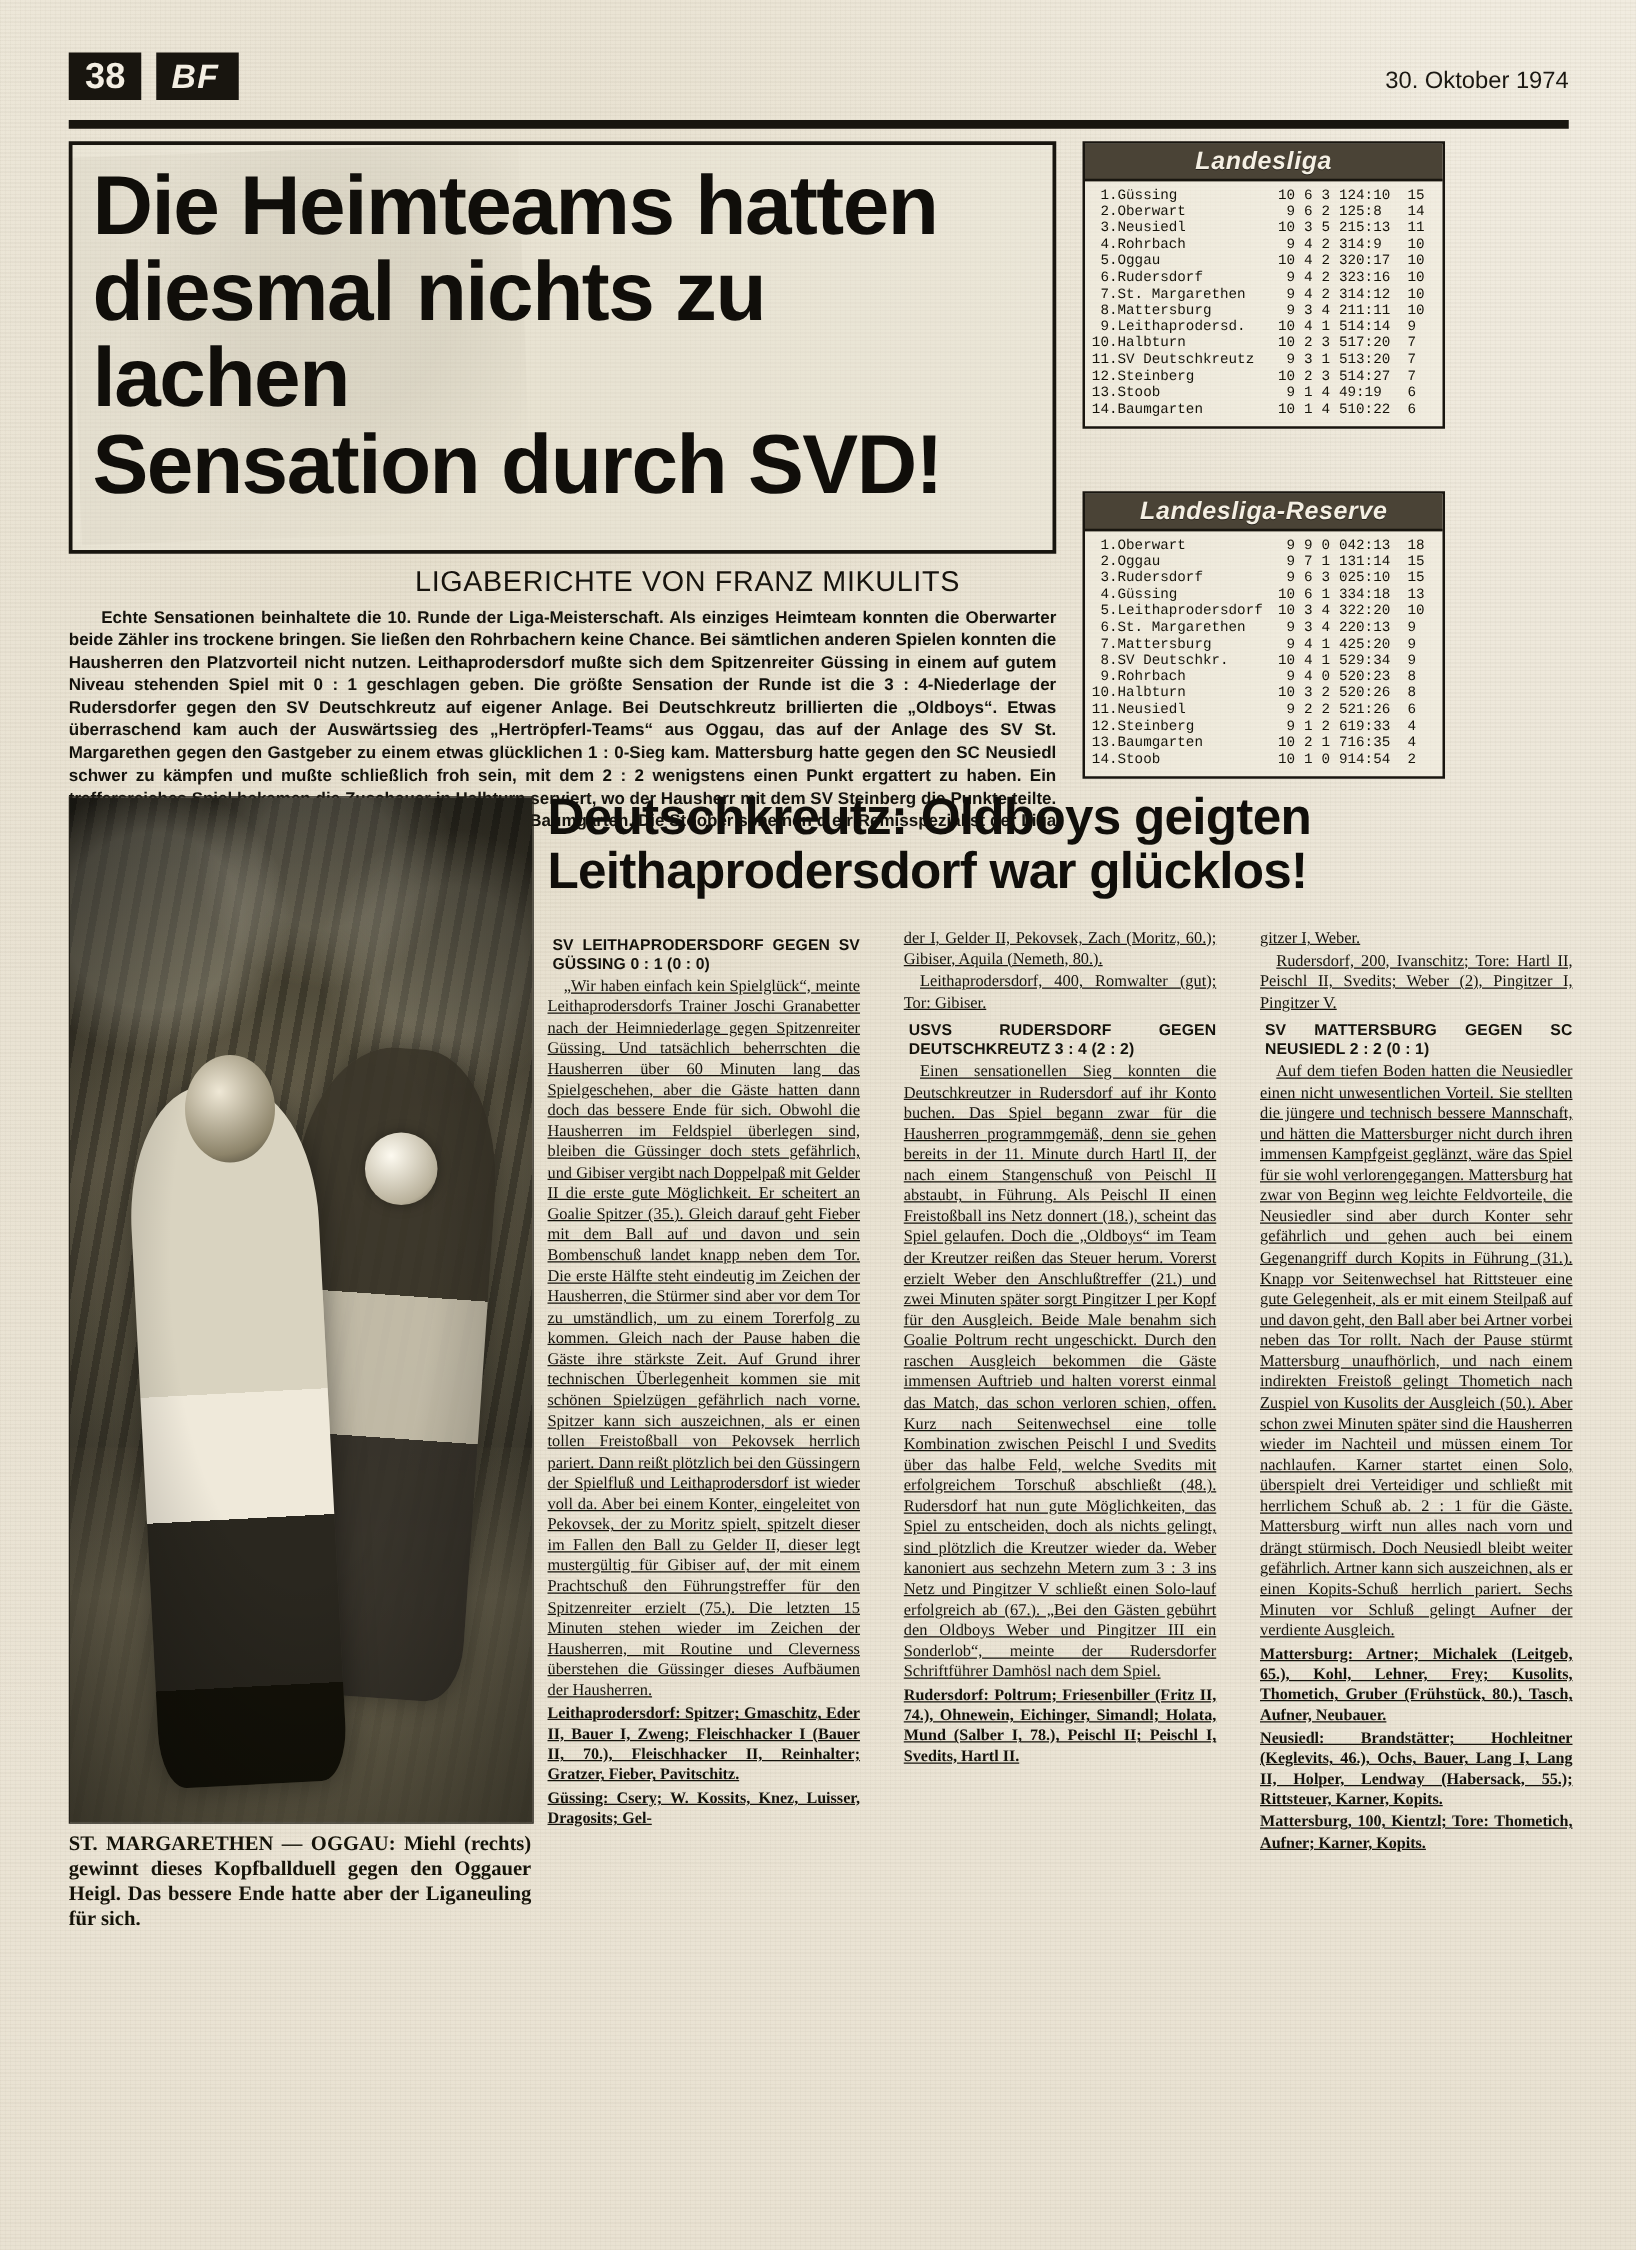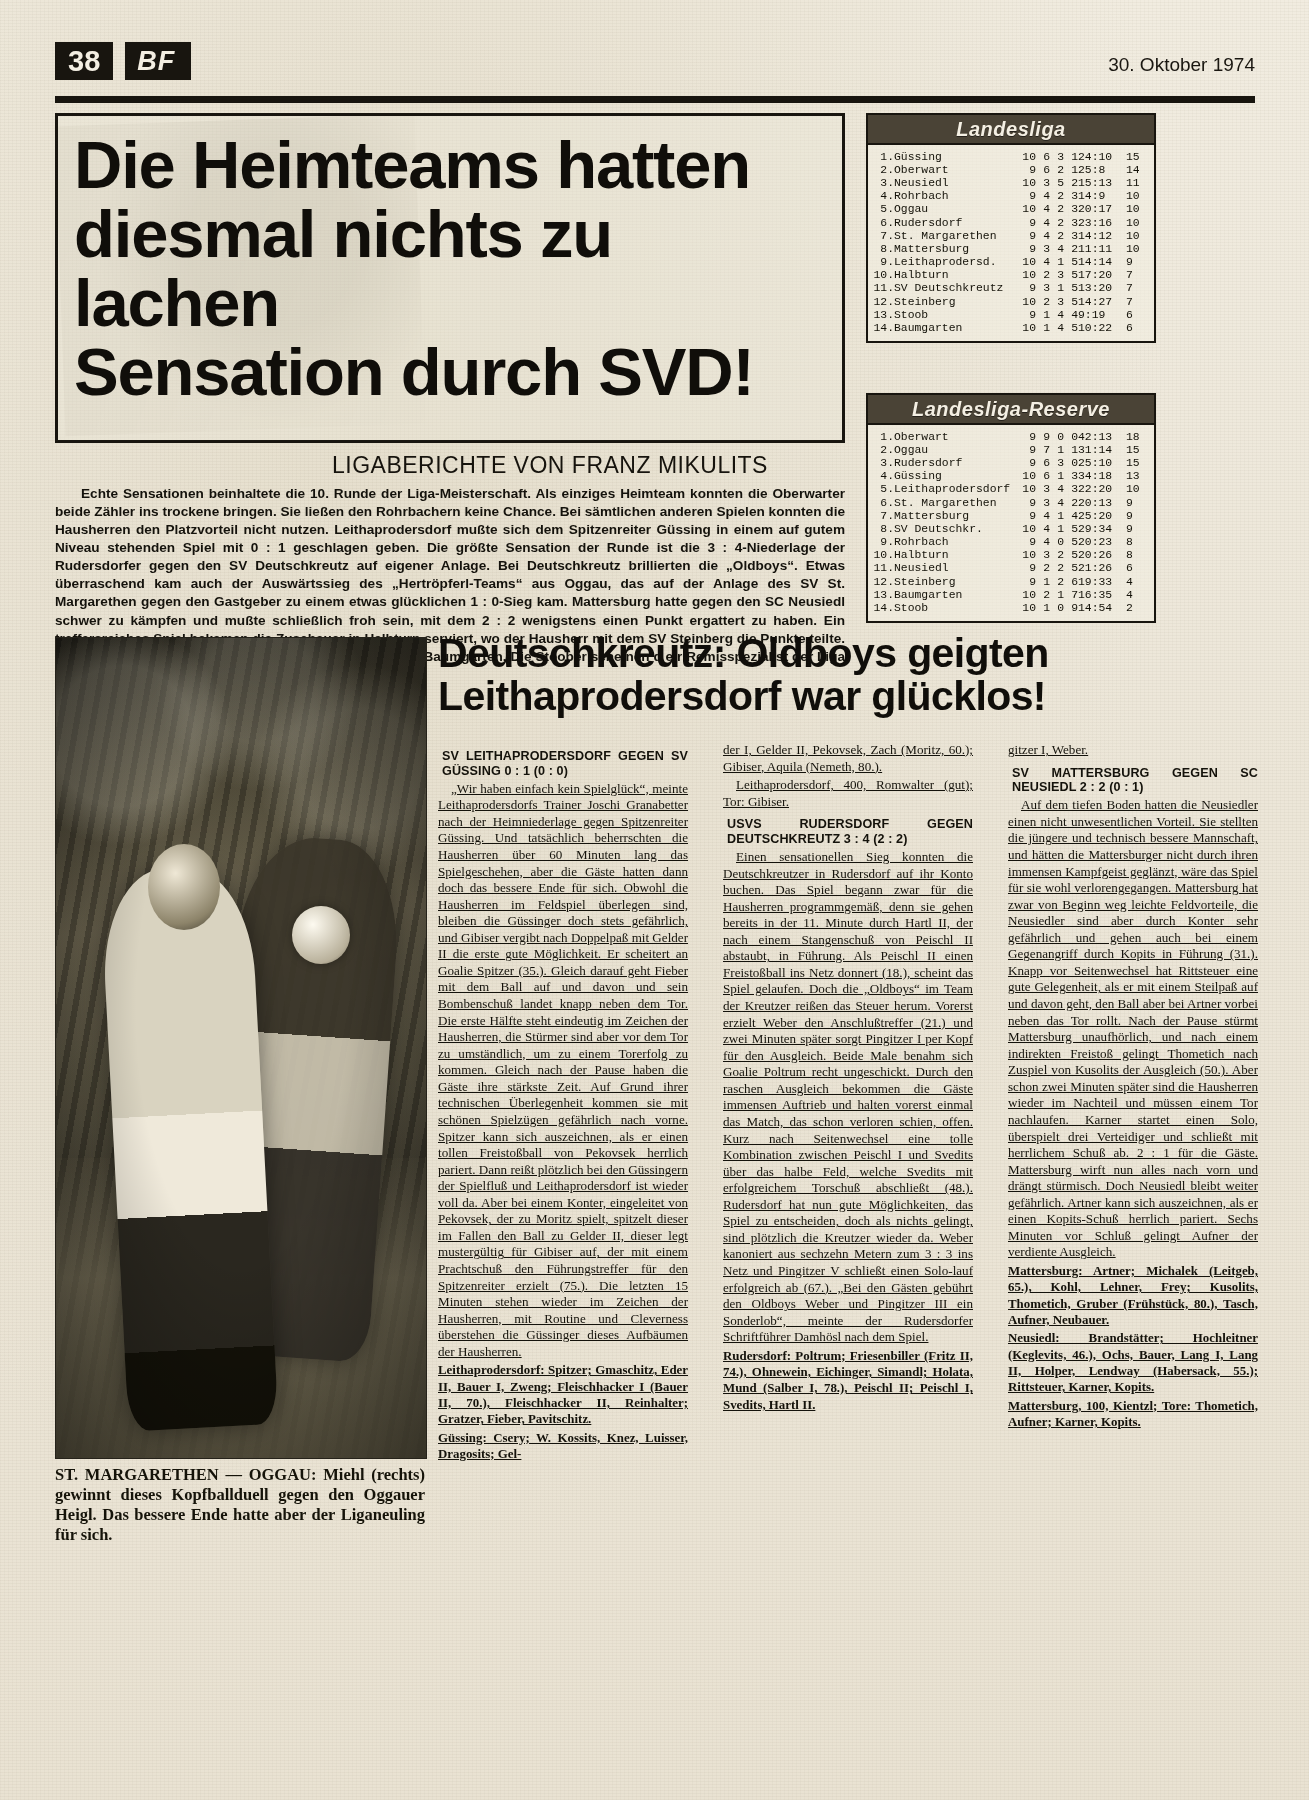--- a/index.html
+++ b/index.html
@@ -551,20 +551,21 @@
     <div class="col" id="col2">
       <p class="noind">der I, Gelder II, Pekovsek, Zach (Moritz, 60.); Gibiser, Aquila (Nemeth, 80.).</p>
       <p>Leithaprodersdorf, 400, Romwalter (gut); Tor: Gibiser.</p>
       <h3>USVS RUDERSDORF GEGEN DEUTSCHKREUTZ 3 : 4 (2 : 2)</h3>
       <p>Einen sensationellen Sieg konnten die Deutschkreutzer in Rudersdorf auf ihr Konto buchen. Das Spiel begann zwar für die Hausherren programmgemäß, denn sie gehen bereits in der 11. Minute durch Hartl II, der nach einem Stangenschuß von Peischl II abstaubt, in Führung. Als Peischl II einen Freistoßball ins Netz donnert (18.), scheint das Spiel gelaufen. Doch die „Oldboys“ im Team der Kreutzer reißen das Steuer herum. Vorerst erzielt Weber den Anschlußtreffer (21.) und zwei Minuten später sorgt Pingitzer I per Kopf für den Ausgleich. Beide Male benahm sich Goalie Poltrum recht ungeschickt. Durch den raschen Ausgleich bekommen die Gäste immensen Auftrieb und halten vorerst einmal das Match, das schon verloren schien, offen. Kurz nach Seitenwechsel eine tolle Kombination zwischen Peischl I und Svedits über das halbe Feld, welche Svedits mit erfolgreichem Torschuß abschließt (48.). Rudersdorf hat nun gute Möglichkeiten, das Spiel zu entscheiden, doch als nichts gelingt, sind plötzlich die Kreutzer wieder da. Weber kanoniert aus sechzehn Metern zum 3 : 3 ins Netz und Pingitzer V schließt einen Solo-lauf erfolgreich ab (67.). „Bei den Gästen gebührt den Oldboys Weber und Pingitzer III ein Sonderlob“, meinte der Rudersdorfer Schriftführer Damhösl nach dem Spiel.</p>
       <p class="lineup">Rudersdorf: Poltrum; Friesenbiller (Fritz II, 74.), Ohnewein, Eichinger, Simandl; Holata, Mund (Salber I, 78.), Peischl II; Peischl I, Svedits, Hartl II.</p>
     </div>
 
     <div class="col" id="col3">
       <p class="noind">gitzer I, Weber.</p>
+      <p>Rudersdorf, 200, Ivanschitz; Tore: Hartl II, Peischl II, Svedits; Weber (2), Pingitzer I, Pingitzer V.</p>
       <h3>SV MATTERSBURG GEGEN SC NEUSIEDL 2 : 2 (0 : 1)</h3>
       <p>Auf dem tiefen Boden hatten die Neusiedler einen nicht unwesentlichen Vorteil. Sie stellten die jüngere und technisch bessere Mannschaft, und hätten die Mattersburger nicht durch ihren immensen Kampfgeist geglänzt, wäre das Spiel für sie wohl verlorengegangen. Mattersburg hat zwar von Beginn weg leichte Feldvorteile, die Neusiedler sind aber durch Konter sehr gefährlich und gehen auch bei einem Gegenangriff durch Kopits in Führung (31.). Knapp vor Seitenwechsel hat Rittsteuer eine gute Gelegenheit, als er mit einem Steilpaß auf und davon geht, den Ball aber bei Artner vorbei neben das Tor rollt. Nach der Pause stürmt Mattersburg unaufhörlich, und nach einem indirekten Freistoß gelingt Thometich nach Zuspiel von Kusolits der Ausgleich (50.). Aber schon zwei Minuten später sind die Hausherren wieder im Nachteil und müssen einem Tor nachlaufen. Karner startet einen Solo, überspielt drei Verteidiger und schließt mit herrlichem Schuß ab. 2 : 1 für die Gäste. Mattersburg wirft nun alles nach vorn und drängt stürmisch. Doch Neusiedl bleibt weiter gefährlich. Artner kann sich auszeichnen, als er einen Kopits-Schuß herrlich pariert. Sechs Minuten vor Schluß gelingt Aufner der verdiente Ausgleich.</p>
       <p class="lineup">Mattersburg: Artner; Michalek (Leitgeb, 65.), Kohl, Lehner, Frey; Kusolits, Thometich, Gruber (Frühstück, 80.), Tasch, Aufner, Neubauer.</p>
       <p class="lineup">Neusiedl: Brandstätter; Hochleitner (Keglevits, 46.), Ochs, Bauer, Lang I, Lang II, Holper, Lendway (Habersack, 55.); Rittsteuer, Karner, Kopits.</p>
       <p class="lineup">Mattersburg, 100, Kientzl; Tore: Thometich, Aufner; Karner, Kopits.</p>
     </div>
   </div>
 </div>
 
 </body></html>

